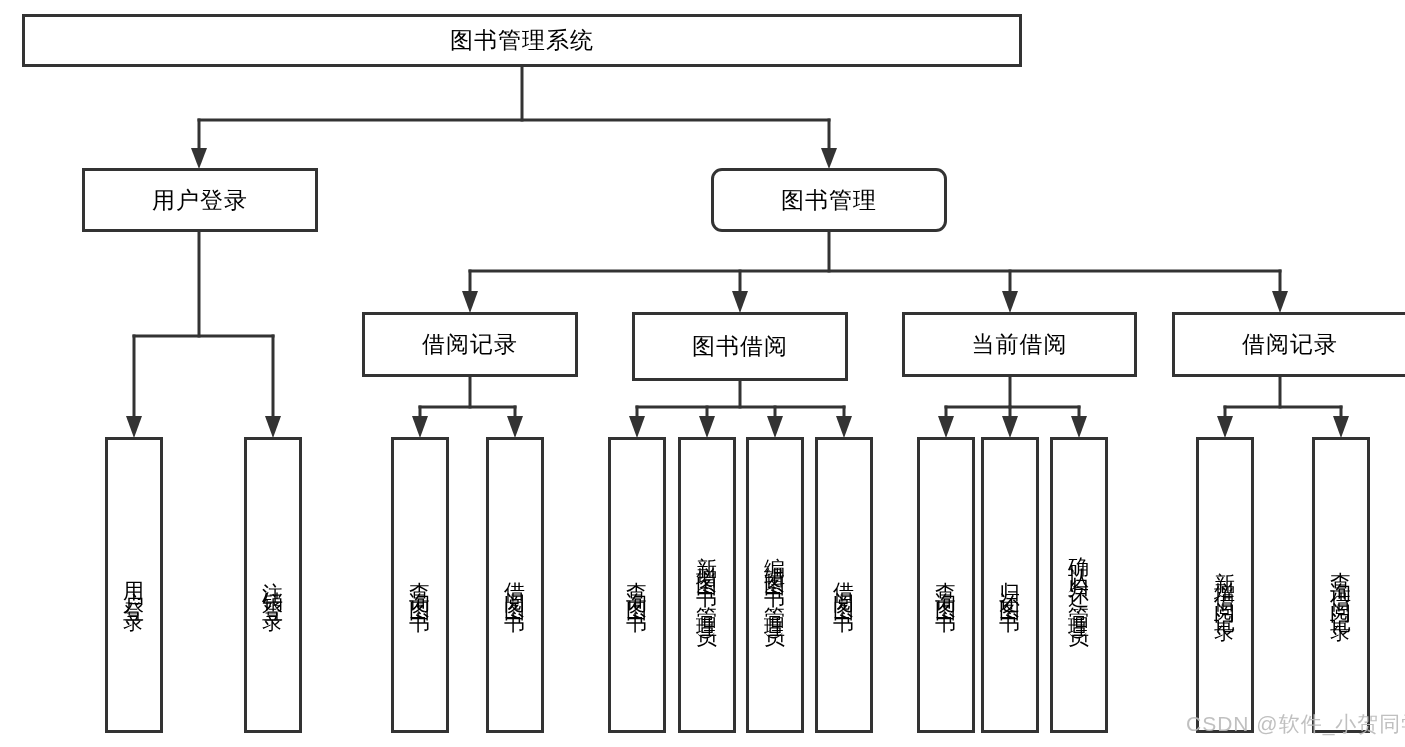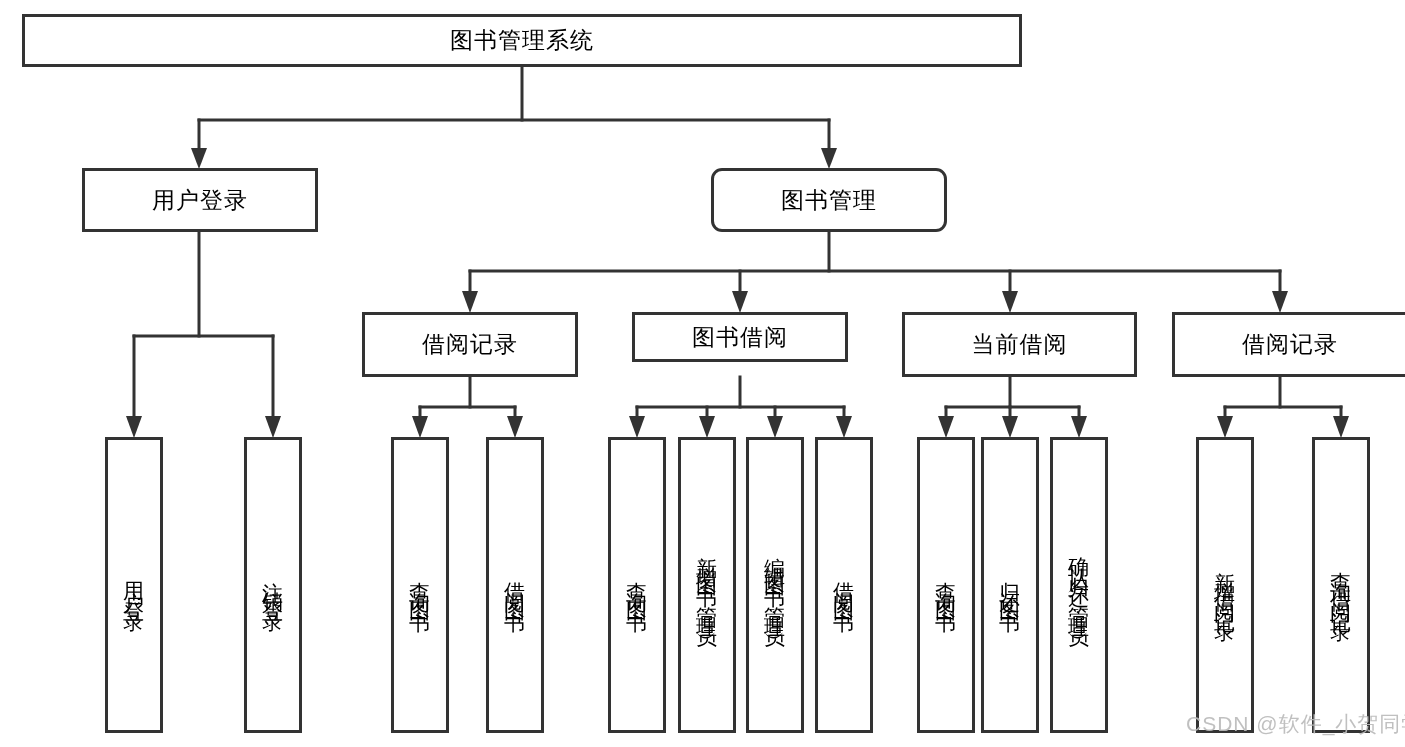--- a/index.html
+++ b/index.html
@@ -141,21 +141,21 @@
       <polygon points="1333,416 1349,416 1341,438"></polygon>
     </g>
   </svg>
 
   <div class="node h-node" style="left:22px; top:14px; width:1000px; height:53px;">图书管理系统</div>
 
   <div class="node h-node" style="left:82px; top:168px; width:236px; height:64px;">用户登录</div>
   <div class="node h-node" style="left:711px; top:168px; width:236px; height:64px;border-radius:11px;">图书管理</div>
 
   <div class="node h-node" style="left:362px; top:312px; width:216px; height:65px;">借阅记录</div>
-  <div class="node h-node" style="left:632px; top:312px; width:216px; height:50px;">图书借阅</div>
+  <div class="node h-node" style="left:632px; top:312px; width:216px; height:69px;">图书借阅</div>
   <div class="node h-node" style="left:902px; top:312px; width:235px; height:65px;">当前借阅</div>
   <div class="node h-node" style="left:1172px; top:312px; width:236px; height:65px;">借阅记录</div>
 
   <div class="node v-node" style="left:105px; top:437px; width:58px; height:296px;">用户登录</div>
   <div class="node v-node" style="left:244px; top:437px; width:58px; height:296px;">注销登录</div>
 
   <div class="node v-node" style="left:391px; top:437px; width:58px; height:296px;">查询图书</div>
   <div class="node v-node" style="left:486px; top:437px; width:58px; height:296px;">借阅图书</div>
 
   <div class="node v-node" style="left:608px; top:437px; width:58px; height:296px;">查询图书</div>

